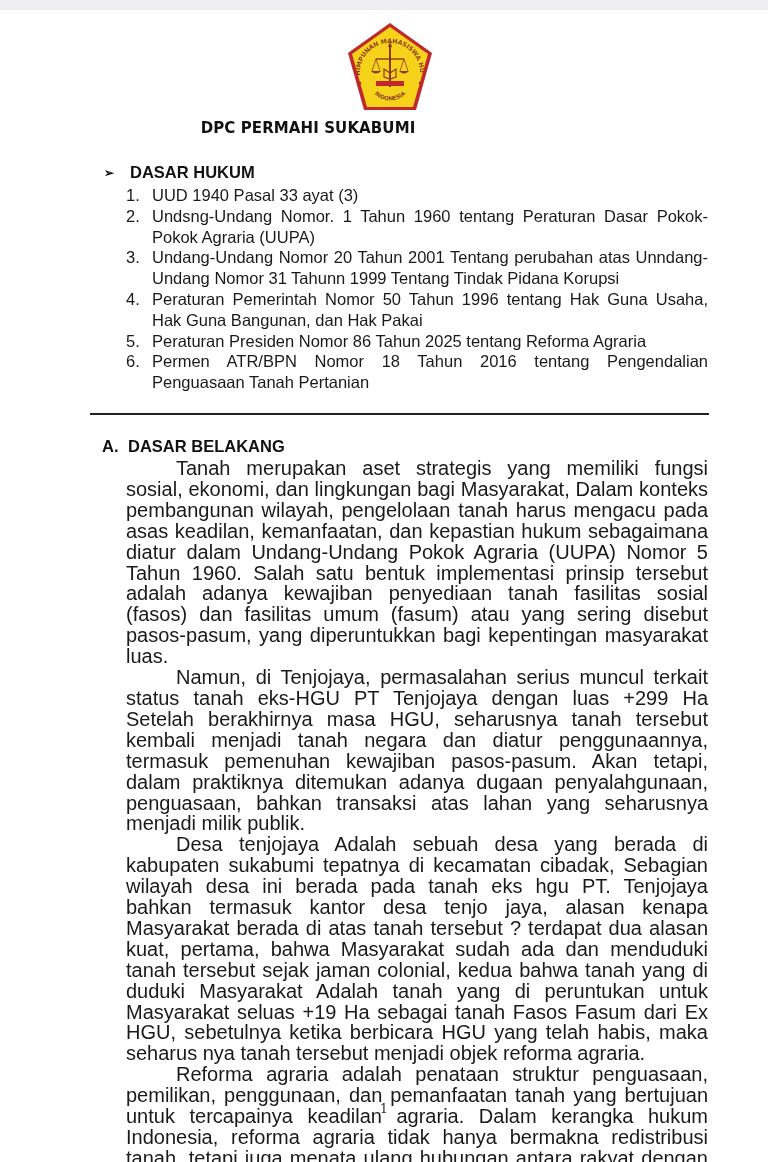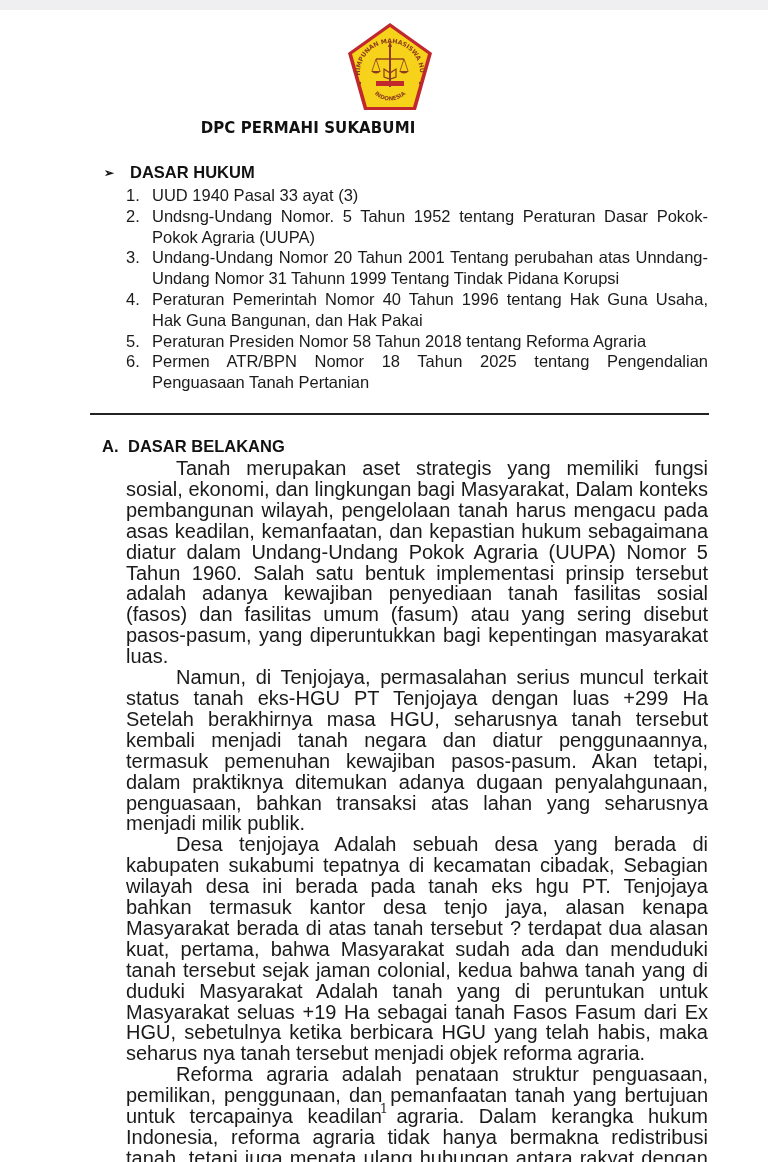--- a/index.html
+++ b/index.html
@@ -158,37 +158,37 @@
   <span>DASAR HUKUM</span>
 </div>
 
 <ol class="law-list">
   <li>
     <span class="num">1.</span>
     <span class="txt">UUD 1940 Pasal 33 ayat (3)</span>
   </li>
   <li>
     <span class="num">2.</span>
-    <span class="txt">Undsng-Undang Nomor. 5 Tahun 1952 tentang Peraturan Dasar Pokok-Pokok Agraria (UUPA)</span>
+    <span class="txt">Undsng-Undang Nomor. 1 Tahun 1960 tentang Peraturan Dasar Pokok-Pokok Agraria (UUPA)</span>
   </li>
   <li>
     <span class="num">3.</span>
     <span class="txt">Undang-Undang Nomor 20 Tahun 2001 Tentang perubahan atas Unndang-Undang Nomor 31 Tahunn 1999 Tentang Tindak Pidana Korupsi</span>
   </li>
   <li>
     <span class="num">4.</span>
-    <span class="txt">Peraturan Pemerintah Nomor 40 Tahun 1996 tentang Hak Guna Usaha, Hak Guna Bangunan, dan Hak Pakai</span>
+    <span class="txt">Peraturan Pemerintah Nomor 50 Tahun 1996 tentang Hak Guna Usaha, Hak Guna Bangunan, dan Hak Pakai</span>
   </li>
   <li>
     <span class="num">5.</span>
-    <span class="txt">Peraturan Presiden Nomor 58 Tahun 2018 tentang Reforma Agraria</span>
+    <span class="txt">Peraturan Presiden Nomor 86 Tahun 2025 tentang Reforma Agraria</span>
   </li>
   <li>
     <span class="num">6.</span>
-    <span class="txt">Permen ATR/BPN Nomor 18 Tahun 2025 tentang Pengendalian Penguasaan Tanah Pertanian</span>
+    <span class="txt">Permen ATR/BPN Nomor 18 Tahun 2016 tentang Pengendalian Penguasaan Tanah Pertanian</span>
   </li>
 </ol>
 
 <div class="divider"></div>
 
 <div class="section-heading">
   <span class="letter">A.</span>
   <span>DASAR BELAKANG</span>
 </div>
 

